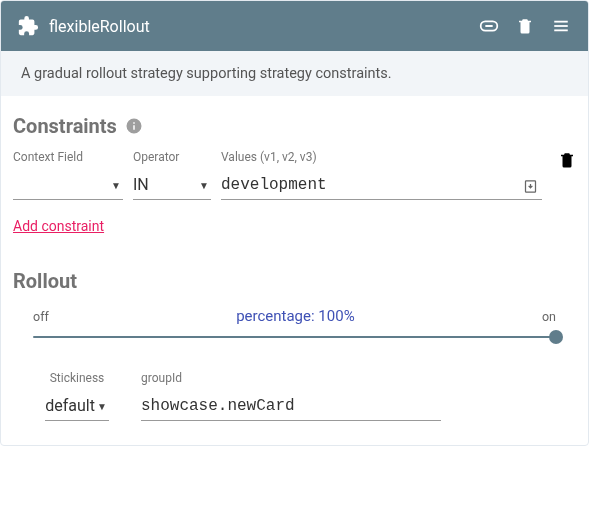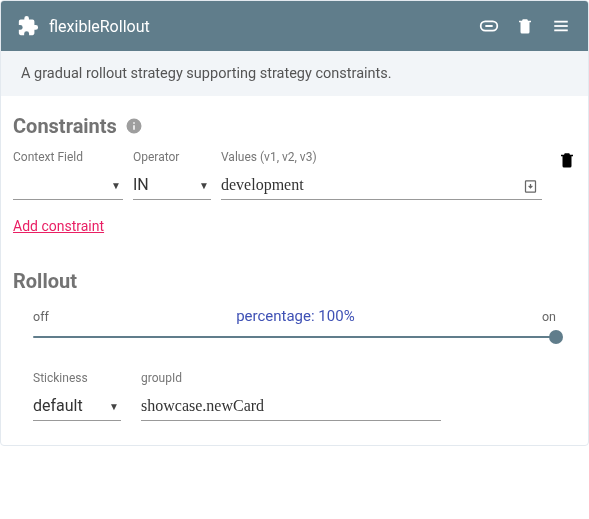--- a/index.html
+++ b/index.html
@@ -108,21 +108,21 @@
   }
   .input-underline {
     border: none;
     border-bottom: 1px solid #999;
     height: 30px;
     font-size: 16px;
     color: #333;
     outline: none;
     padding: 2px 26px 2px 0;
     width: 100%;
-    font-family: Liberation Serif, serif;
+    font-family: Liberation Mono, monospace;
     background: transparent;
   }
   .values-wrap {
     position: relative;
     flex: 1;
     min-width: 0;
   }
   .inline-chip-icon {
     position: absolute;
     right: 4px;
@@ -292,21 +292,21 @@
         <span class="percentage-label">percentage: 100%</span>
         <span>on</span>
       </div>
       <div class="slider-track">
         <div class="track-line"></div>
         <div class="thumb"></div>
       </div>
     </div>
 
     <div class="rollout-fields">
-      <div class="field" style="width:88px;">
+      <div class="field" style="width:88px;align-items:center;">
         <span class="field-label">Stickiness</span>
         <div class="select-wrap">
           <span class="select-value">default</span>
           <span class="caret">▼</span>
         </div>
       </div>
       <div class="field" style="width:300px;">
         <span class="field-label">groupId</span>
         <input class="input-underline" style="padding-right: 2px;" type="text" value="showcase.newCard">
       </div>

